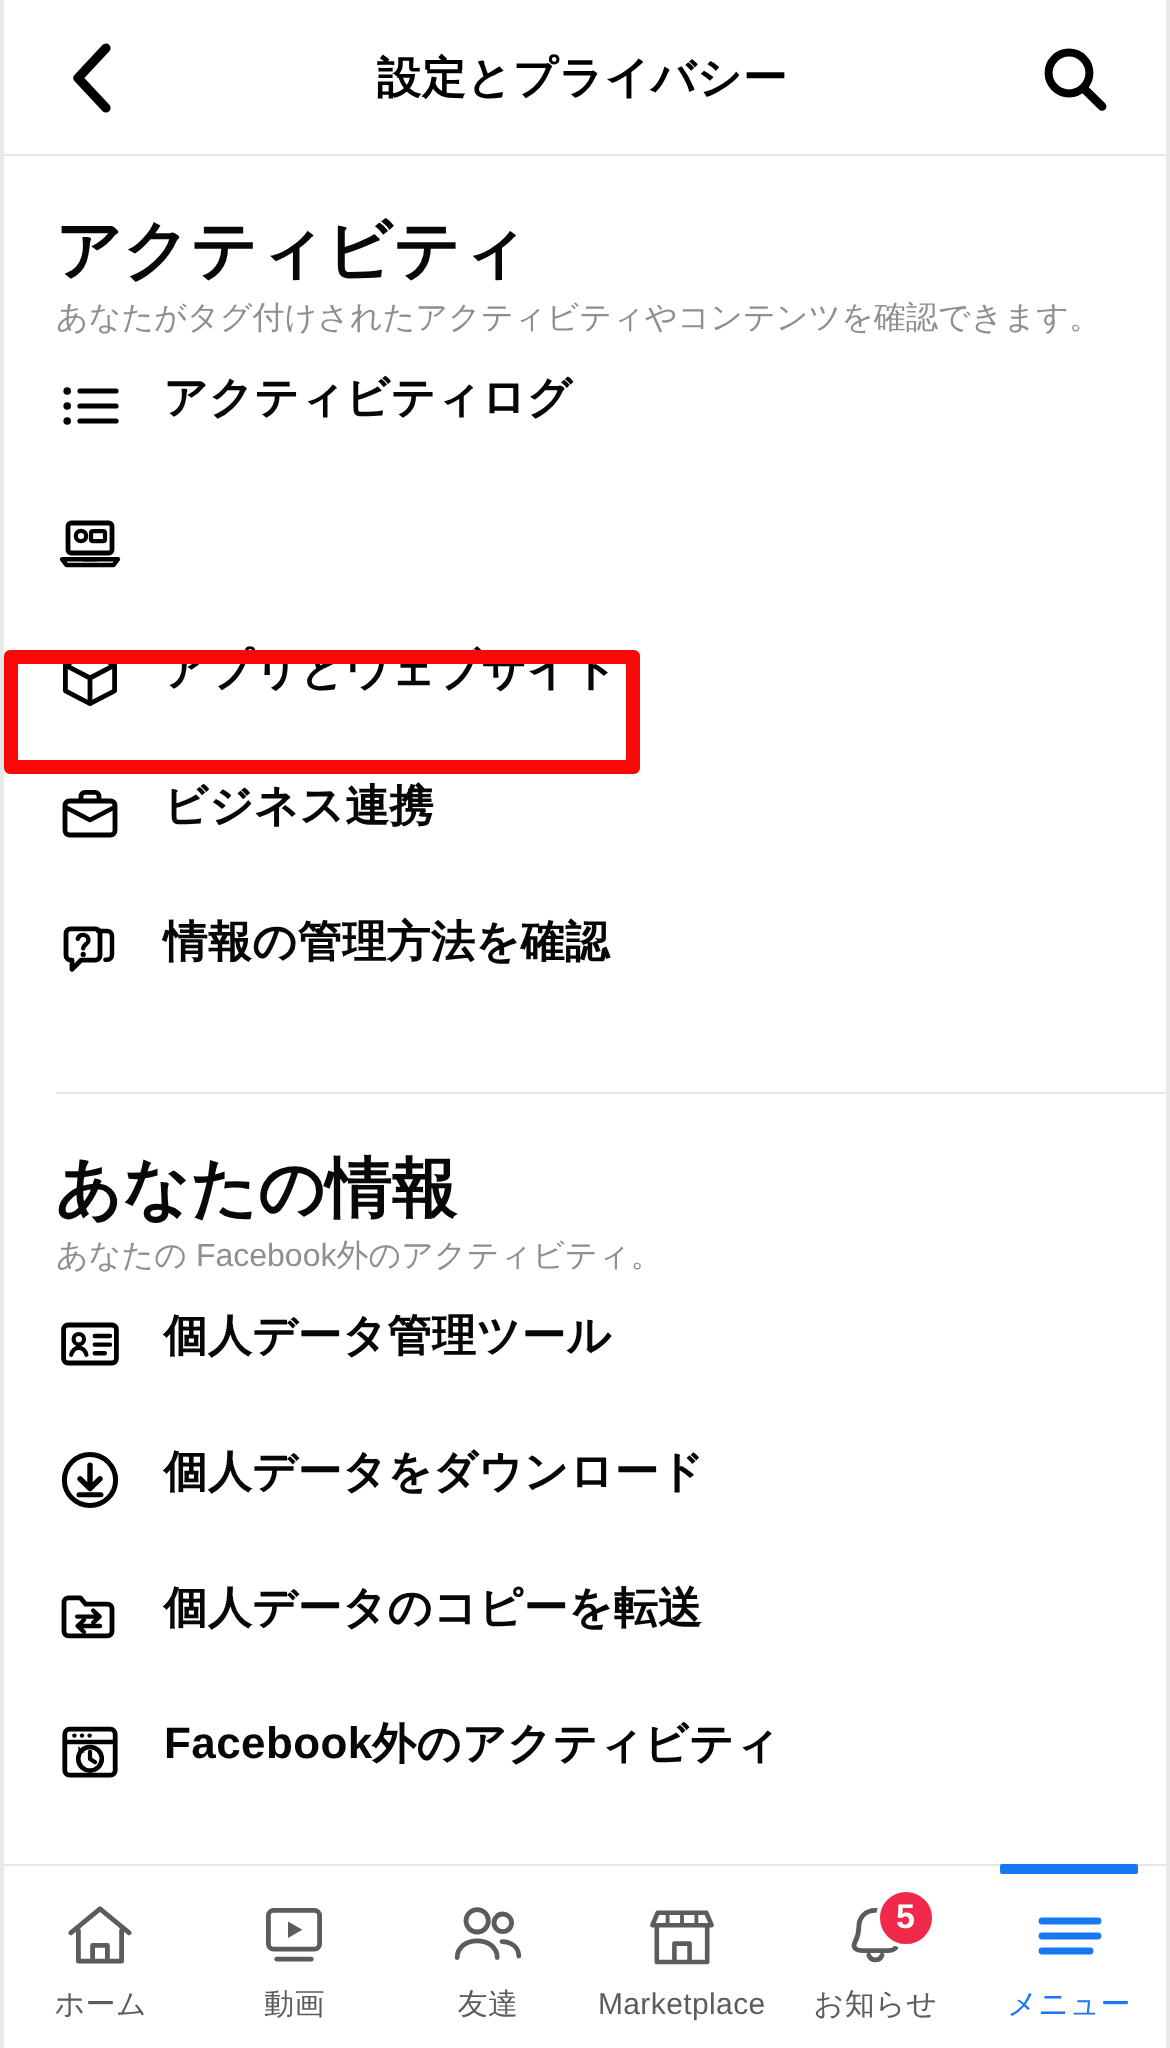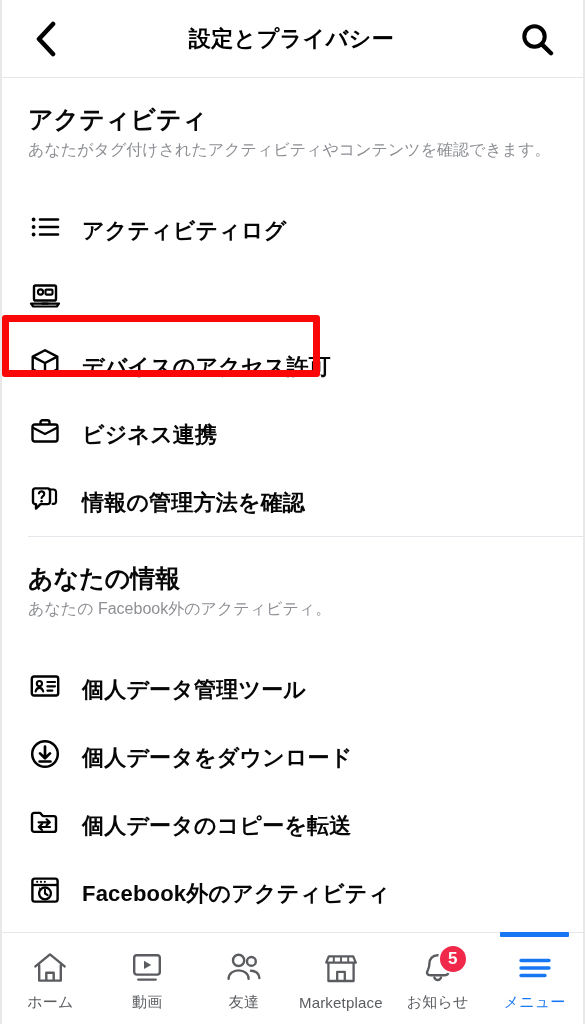--- a/index.html
+++ b/index.html
@@ -64,41 +64,41 @@
     background: #ffffff;
   }
 
   .section {
     padding: 0;
   }
   .sec-head {
     padding: 26px 26px 0 26px;
   }
   .sec-title {
-    font-size: 25px;
+    font-size: 33px;
     font-weight: bold;
     color: #080808;
     line-height: 1.25;
     margin: 0 0 4px 0;
   }
   .sec-desc {
     font-size: 16px;
     color: #8d8f94;
     line-height: 1.42;
     margin: 0;
     max-width: 540px;
   }
 
   .rows {
     padding: 14px 0 8px 0;
   }
   .row {
     position: relative;
     display: flex;
-    align-items: flex-end;
+    align-items: flex-start;
     gap: 20px;
     height: 68px;
     padding: 0 26px;
     box-sizing: border-box;
     cursor: pointer;
   }
   .row-ico {
     width: 34px;
     height: 34px;
     flex: 0 0 34px;
@@ -260,21 +260,21 @@
           </span>
         </div>
 
         <div class="row highlight">
           <span class="row-ico">
             <svg width="32" height="32" viewBox="0 0 32 32" fill="none">
               <path d="M16 3.2 28.3 9.6v12.8L16 28.8 3.7 22.4V9.6L16 3.2Z" stroke="#000" stroke-width="2.4" stroke-linejoin="round"></path>
               <path d="M3.7 9.6 16 16l12.3-6.4M16 16v12.8" stroke="#000" stroke-width="2.4" stroke-linejoin="round"></path>
             </svg>
           </span>
-          <span class="row-label">デバイスのアクセス許可</span>
+          <span class="row-label">アプリとウェブサイト</span>
         </div>
 
         <div class="row">
           <span class="row-ico">
             <svg width="32" height="32" viewBox="0 0 32 32" fill="none">
               <rect x="3.5" y="9.5" width="25" height="17" rx="2.2" stroke="#000" stroke-width="2.4"></rect>
               <path d="M11.5 9.5V7.2a2 2 0 0 1 2-2h5a2 2 0 0 1 2 2v2.3" stroke="#000" stroke-width="2.4" stroke-linejoin="round"></path>
               <path d="M3.5 12.5 16 19l12.5-6.5" stroke="#000" stroke-width="2.3" stroke-linejoin="round"></path>
             </svg>
           </span>

